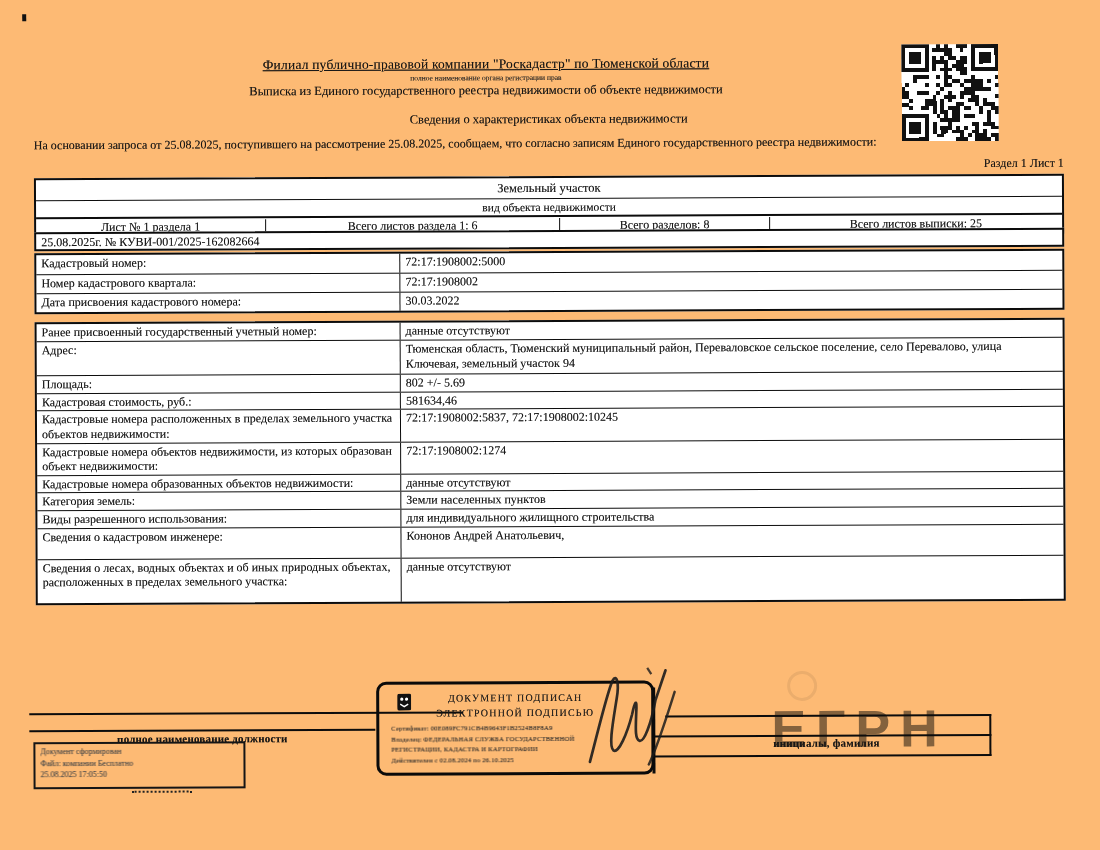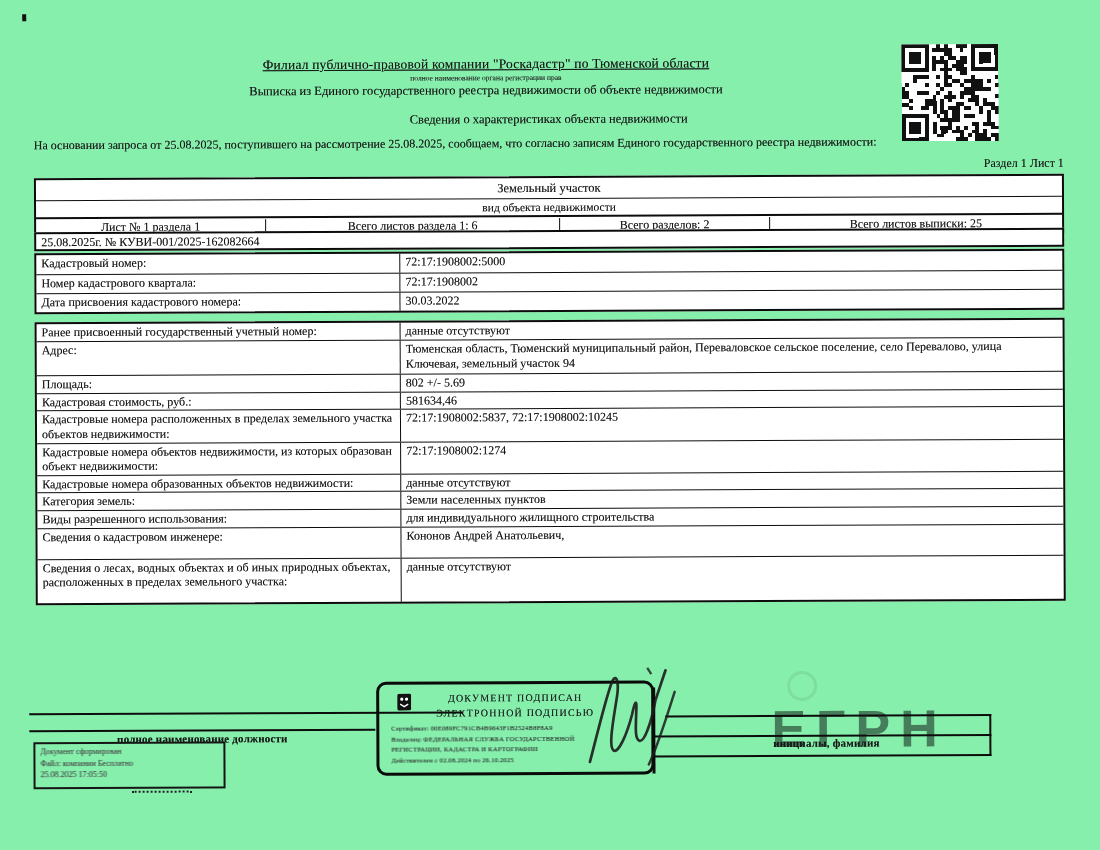--- a/index.html
+++ b/index.html
@@ -1,16 +1,16 @@
 <!DOCTYPE html>
 <html><head>
 <meta charset="utf-8">
 <style>
   html,body{margin:0;padding:0;background:#ffffff;}
-  .page{position:relative;width:1100px;height:850px;background:#86efac;overflow:hidden;
+  .page{position:relative;width:1100px;height:850px;background:#fdba74;overflow:hidden;
         font-family:"Liberation Serif", serif;color:#161616;
         text-shadow:0 0 .5px rgba(0,0,0,.45);}
   .sheet{position:absolute;inset:0;transform:rotate(-0.25deg);}
   .abs{position:absolute;}
   .center{text-align:center;}
   .speck{position:absolute;left:24px;top:12px;width:4px;height:7px;background:#111;}
 
   
   .org{left:35px;top:56px;width:905px;font-size:13.5px;text-decoration:underline;letter-spacing:.2px;}
   .orgcap{left:35px;top:73px;width:905px;font-size:7.5px;color:#2c2c2c;}
@@ -40,21 +40,21 @@
   .mh34{min-height:34px;} .mh42{min-height:44px;}
 
   
   .qr{left:903px;top:46px;width:97px;height:97px;}
 
   
   .hline{position:absolute;height:2px;background:#0c0c0c;}
   .vline{position:absolute;width:3px;background:#0c0c0c;}
   .leftcap{left:28px;top:731px;width:346px;font-size:11px;font-weight:bold;text-align:center;letter-spacing:.2px;}
   .rightcap{left:660px;top:738px;width:330px;font-size:11px;font-weight:bold;text-align:center;letter-spacing:.2px;}
-  .wmbox{left:32px;top:740px;width:192px;height:47px;border:2.5px solid #151515;box-sizing:border-box;
+  .wmbox{left:32px;top:740px;width:212px;height:47px;border:2.5px solid #151515;box-sizing:border-box;
          padding:2px 5px;font-size:8px;line-height:1.45;color:#555;filter:blur(.45px);}
   .stamp{left:375px;top:681px;width:278px;height:94px;border:3px solid #0a0a0a;border-radius:10px;
          box-sizing:border-box;background:transparent;}
   .stamp .tl{text-align:center;font-size:10px;letter-spacing:1.2px;color:#1b1b1b;}
   .stamp .tl1{margin-top:8px;}
   .stamp .tl2{margin-top:4px;}
   .stamp .sm{margin:1px 0 0 12px;font-size:6.6px;line-height:1.45;color:#333;filter:blur(.3px);letter-spacing:.2px;}
   .emblem{position:absolute;left:18px;top:9px;}
   .sig{left:572px;top:668px;width:115px;height:112px;transform:rotate(-6deg);}
   .wm-text{left:770px;top:700px;width:240px;font-size:52px;font-weight:bold;letter-spacing:10px;
@@ -294,21 +294,21 @@
         <rect x="16" y="6" width="1" height="1" fill="#111"></rect>
         <rect x="6" y="16" width="1" height="1" fill="#111"></rect>
       </svg>
 
   <div class="abs tbl t1">
     <div class="r r1">Земельный участок</div>
     <div class="r r2">вид объекта недвижимости</div>
     <div class="r r3">
       <span>Лист № 1 раздела 1</span>
       <span>Всего листов раздела 1: 6</span>
-      <span>Всего разделов: 2</span>
+      <span>Всего разделов: 8</span>
       <span>Всего листов выписки: 25</span>
     </div>
   </div>
 
   <div class="abs tbl docnum">25.08.2025г. № КУВИ-001/2025-162082664</div>
 
   <div class="abs tbl t2">
     <div class="lvrow">
       <div class="lab">Кадастровый номер:</div>
       <div class="val">72:17:1908002:5000</div>

